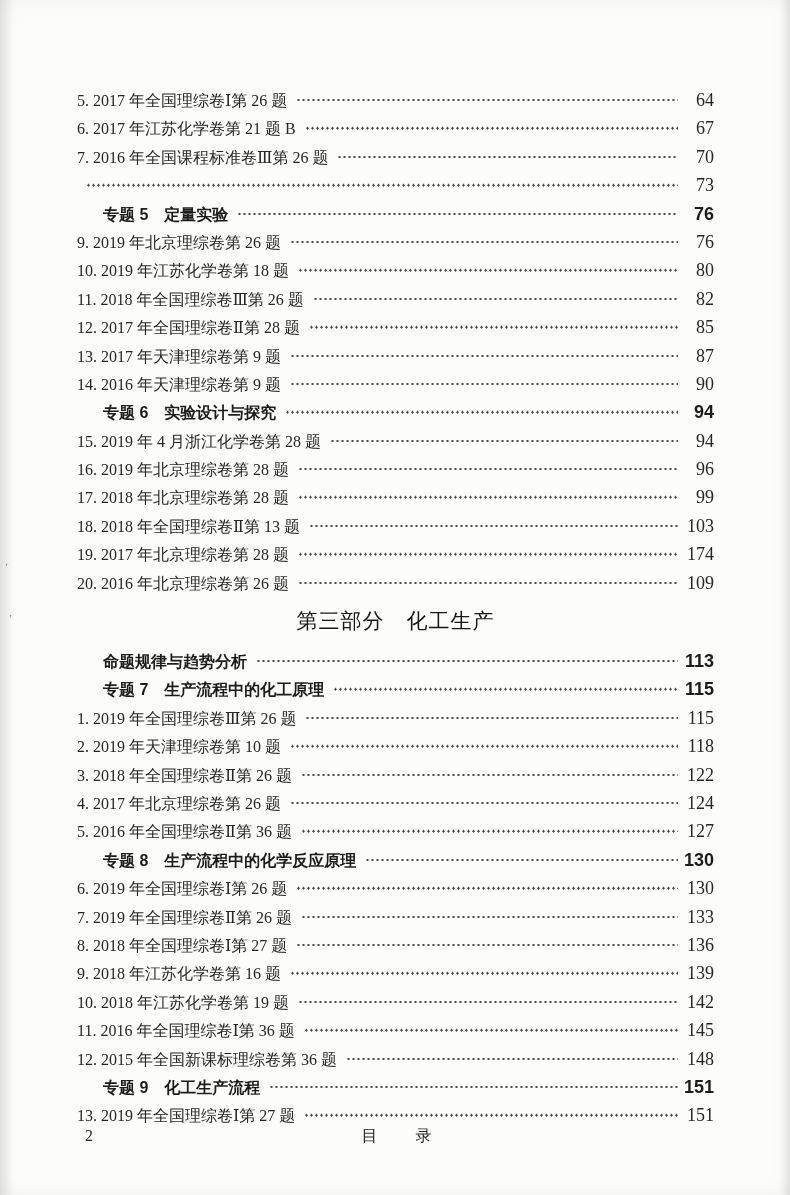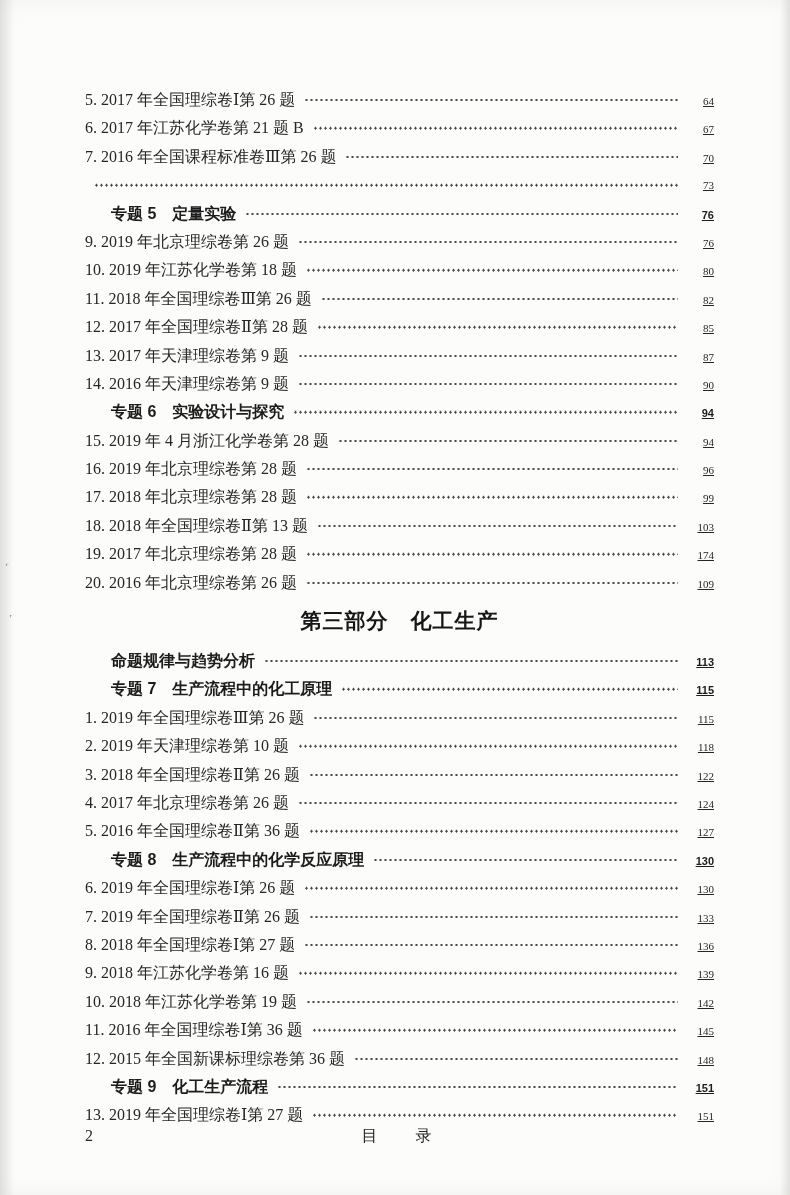--- a/index.html
+++ b/index.html
@@ -31,21 +31,21 @@
     content: "";
     position: absolute;
     right: 0; top: 0; bottom: 0;
     width: 10px;
     background: linear-gradient(to left, rgba(120,120,115,0.16), rgba(120,120,115,0.0));
     pointer-events: none;
   }
   .content {
     position: absolute;
     top: 86px;
-    left: 85px;
+    left: 77px;
     right: 76px;
   }
   .row {
     display: flex;
     align-items: baseline;
     height: 28.4px;
     font-size: 16px;
     line-height: 28.4px;
     color: #262626;
     white-space: nowrap;
@@ -65,31 +65,30 @@
     margin: 0 6px 0 9px;
     background-image: radial-gradient(circle, #4a4a48 1px, rgba(0,0,0,0) 1.25px);
     background-size: 5px 100%;
     background-repeat: repeat-x;
     background-position: 0 45%;
   }
   .pageno {
     flex: 0 0 auto;
     min-width: 30px;
     text-align: right;
-    font-size: 11px;
-    text-decoration: underline;
+    font-size: 18px;
   }
   .section-heading {
     margin: 7px 0 9px 0;
     height: 34px;
     line-height: 34px;
     text-align: center;
     font-family: "Liberation Sans", "DejaVu Sans", sans-serif;
     font-size: 21px;
-    font-weight: 700;
+    font-weight: 400;
     color: #161616;
     letter-spacing: 1px;
   }
   .footer {
     position: absolute;
     top: 1122px;
     left: 85px;
     right: 76px;
     height: 28px;
     line-height: 28px;

